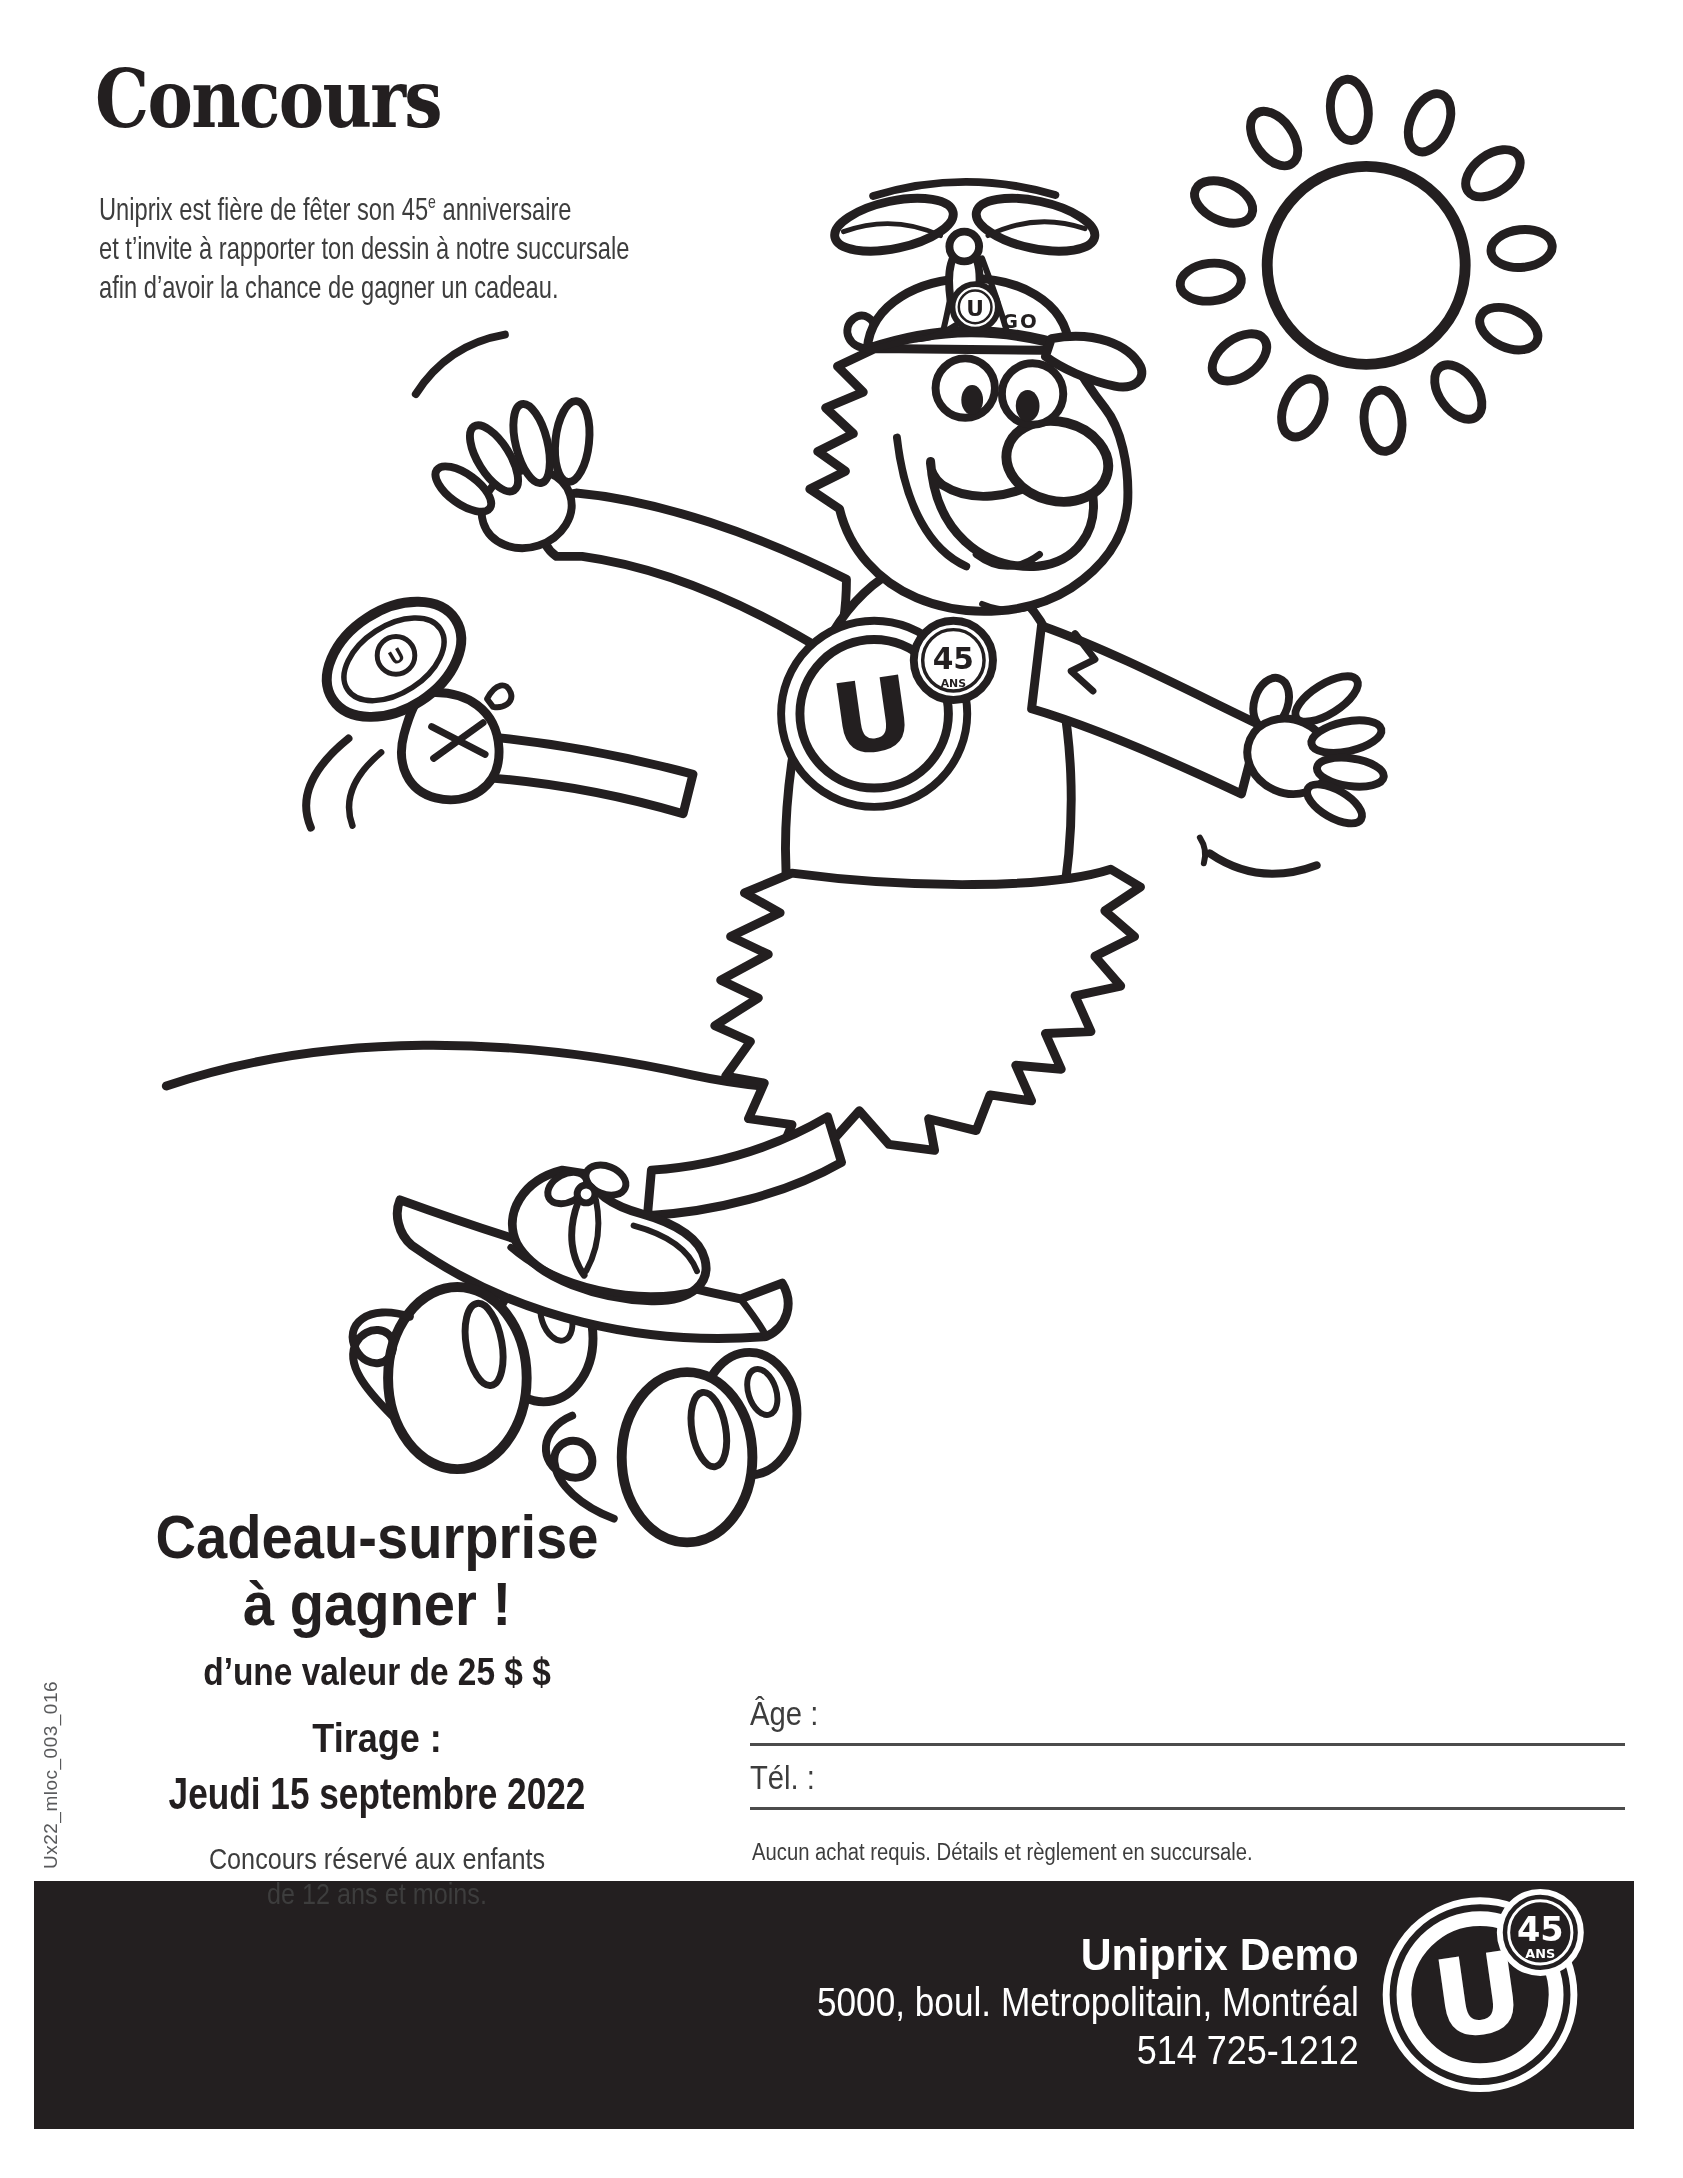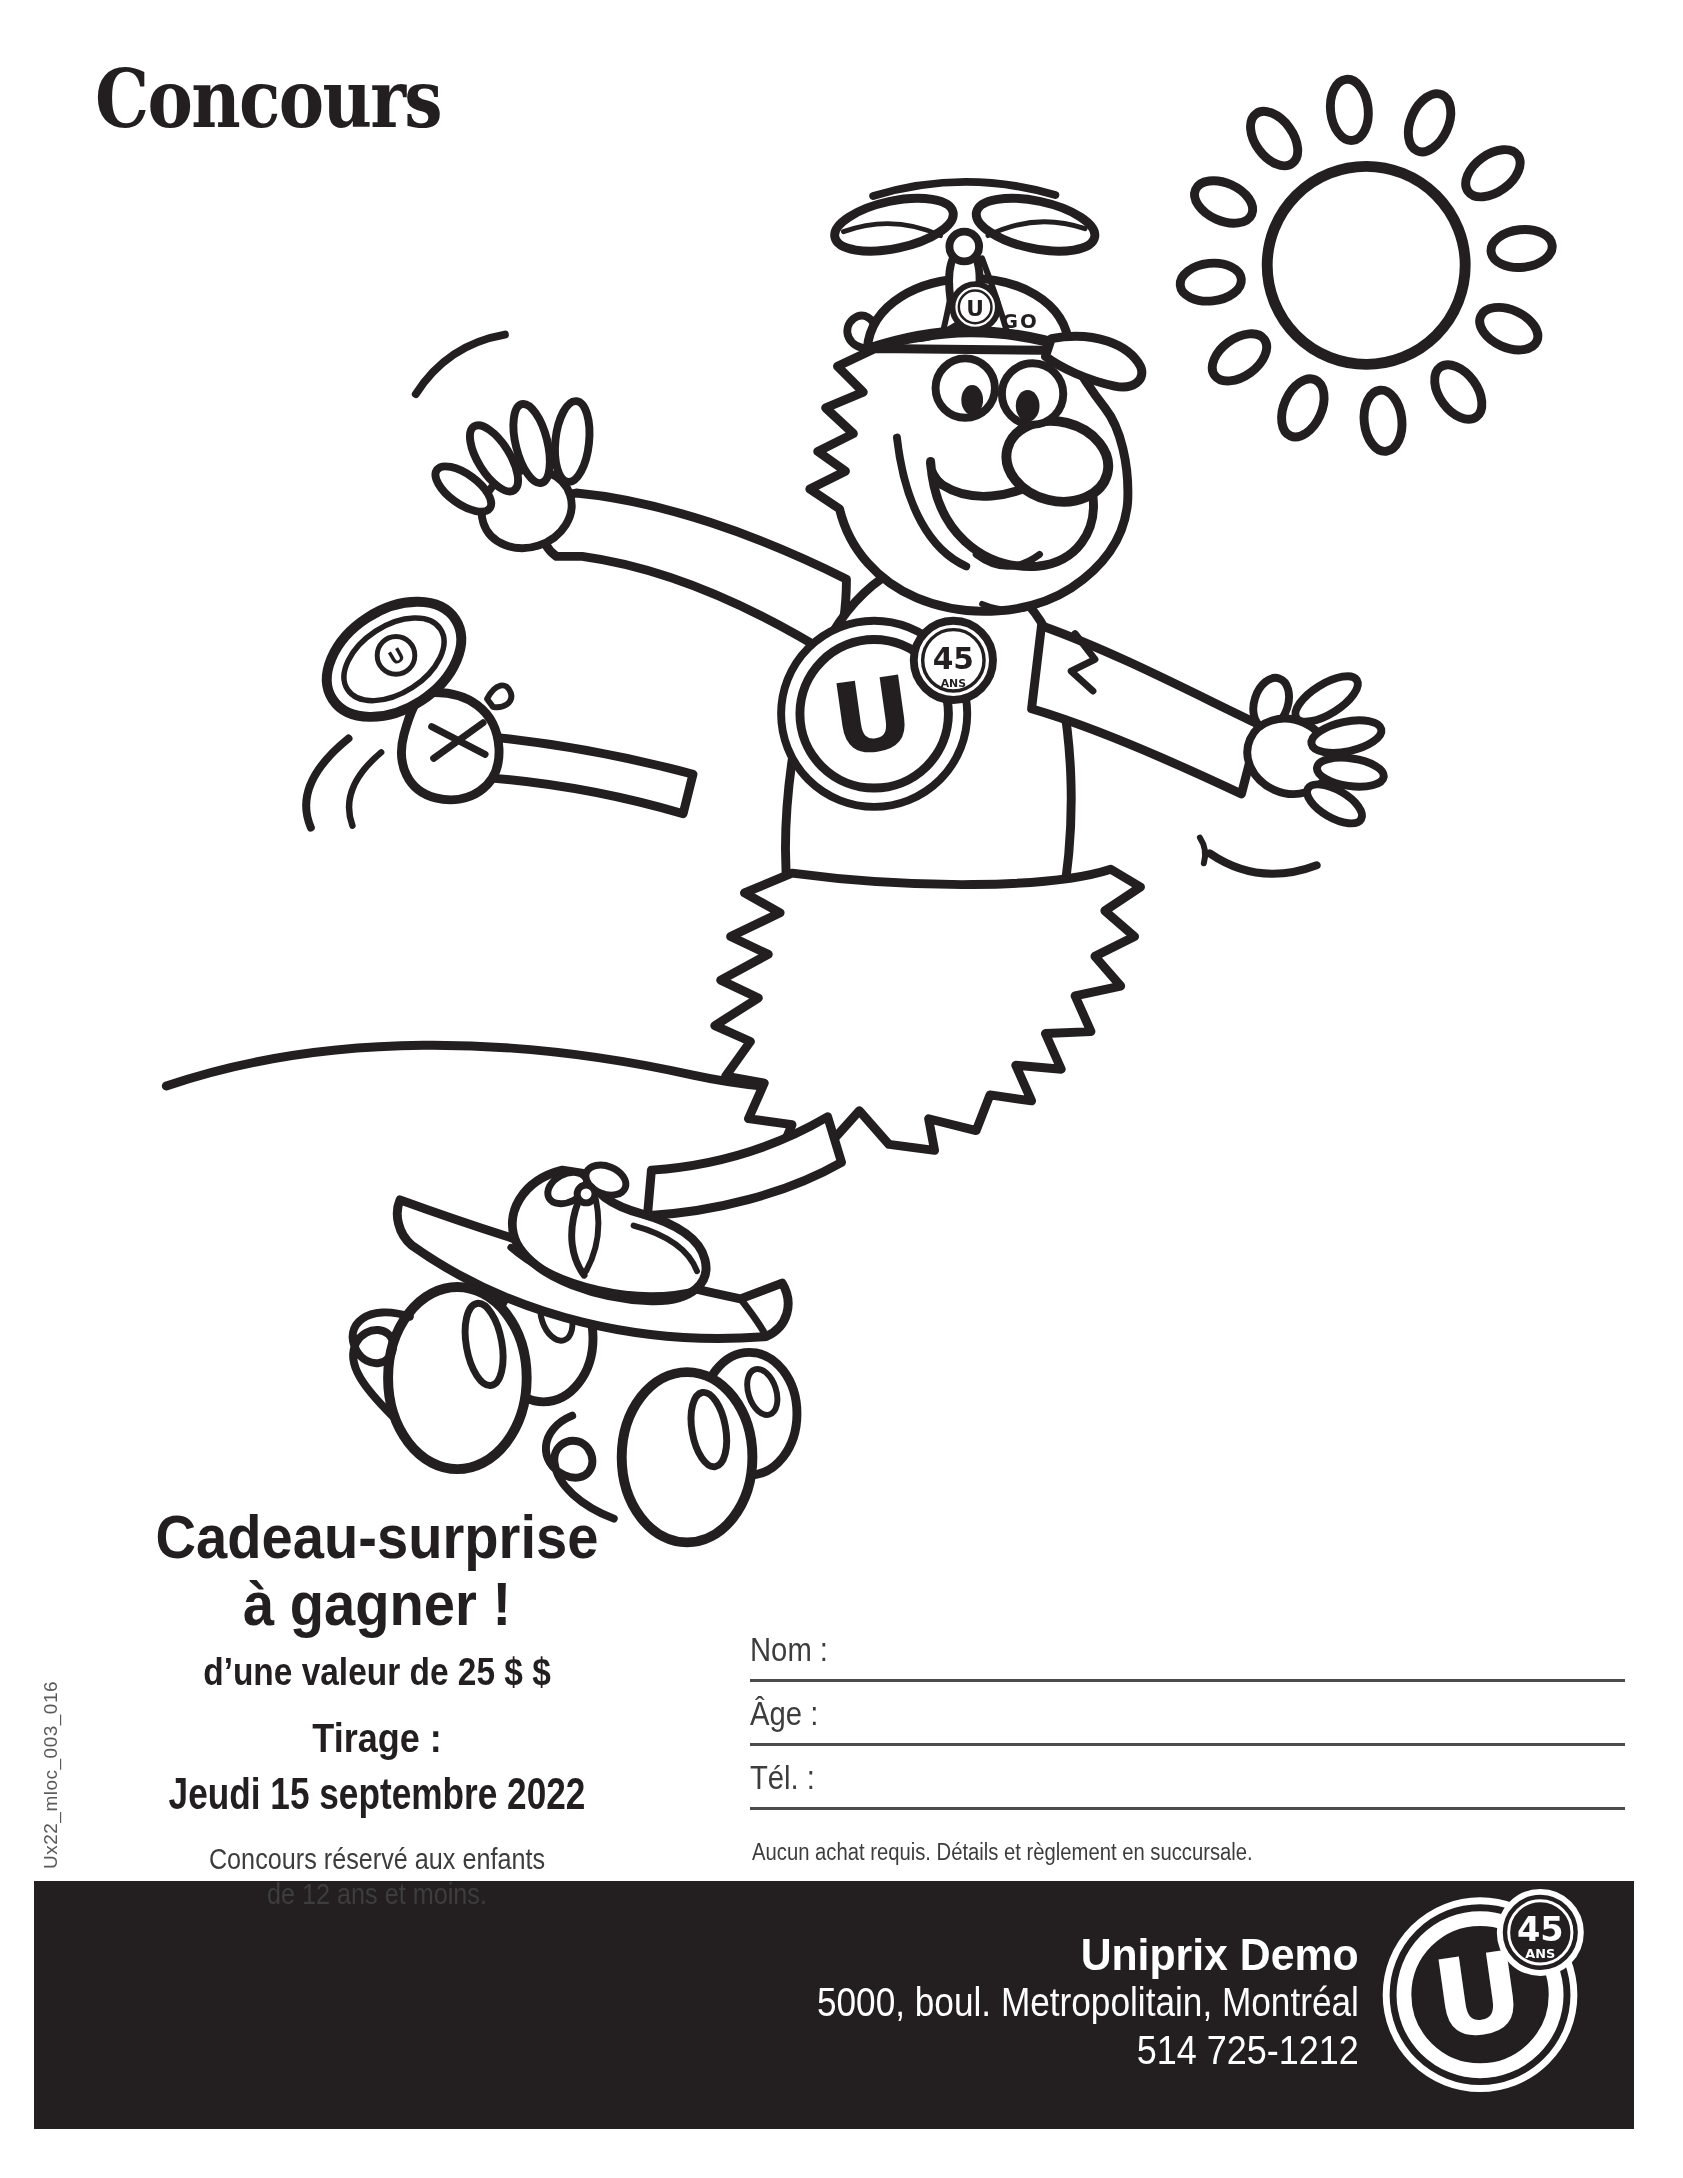--- a/index.html
+++ b/index.html
@@ -181,37 +181,38 @@
           <text x="963" y="676" text-anchor="middle" fill="#231f20" stroke="none" font-family="DejaVu Sans, sans-serif" font-size="30" font-weight="bold">45</text>
           <text x="963" y="694" text-anchor="middle" fill="#231f20" stroke="none" font-family="DejaVu Sans, sans-serif" font-size="11" font-weight="bold">ANS</text>
         </g>
 
       </g>
     </g>
   </svg>
 
   <div class="abs txt title">Concours</div>
 
+  <div class="abs txt intro">
+    <div><span>Uniprix est fière de fêter son 45</span><sup>e</sup><span> anniversaire</span></div>
+    <div>et t’invite à rapporter ton dessin à notre succursale</div>
+    <div>afin d’avoir la chance de gagner un cadeau.</div>
+  </div>
 
   <div class="abs txt prize">
     <div class="l1">Cadeau-surprise</div>
     <div class="l2">à gagner !</div>
     <div class="val">d’une valeur de 25 $ $</div>
     <div class="tirage">Tirage :</div>
     <div class="date">Jeudi 15 septembre 2022</div>
     <div class="elig">
       <div>Concours réservé aux enfants</div>
       <div>de 12 ans et moins.</div>
     </div>
   </div>
 
-  <div class="abs txt field" style="top:1630px">
-    <div class="lab">Nom :</div>
-    <div class="line"></div>
-  </div>
   <div class="abs txt field" style="top:1758px">
     <div class="lab">Tél. :</div>
     <div class="line"></div>
   </div>
   <div class="abs txt field" style="top:1694px">
     <div class="lab">Âge :</div>
     <div class="line"></div>
   </div>
 
   <div class="abs txt disc">Aucun achat requis. Détails et règlement en succursale.</div>

